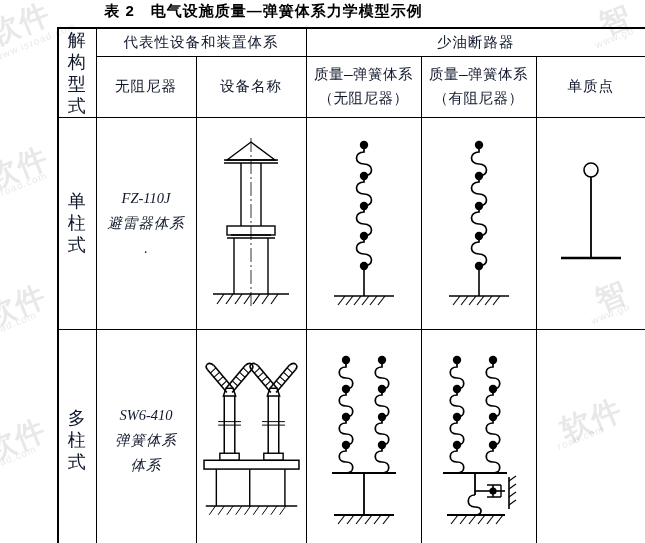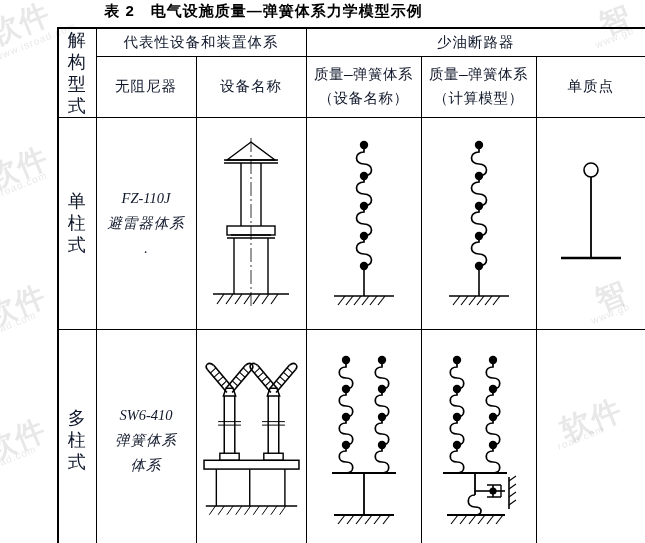--- a/index.html
+++ b/index.html
@@ -169,27 +169,27 @@
     <tr>
       <th>
         <div class="hdr-txt">无阻尼器</div>
       </th>
       <th>
         <div class="hdr-txt">设备名称</div>
       </th>
       <th>
         <div class="hdr-two-line">
           <div>质量—弹簧体系</div>
-          <div>（设备名称）</div>
+          <div>（无阻尼器）</div>
         </div>
       </th>
       <th>
         <div class="hdr-two-line">
           <div>质量—弹簧体系</div>
-          <div>（计算模型）</div>
+          <div>（有阻尼器）</div>
         </div>
       </th>
       <th>
         <div class="hdr-txt">单质点</div>
       </th>
     </tr>
   </thead>
 
   <tbody>
 

